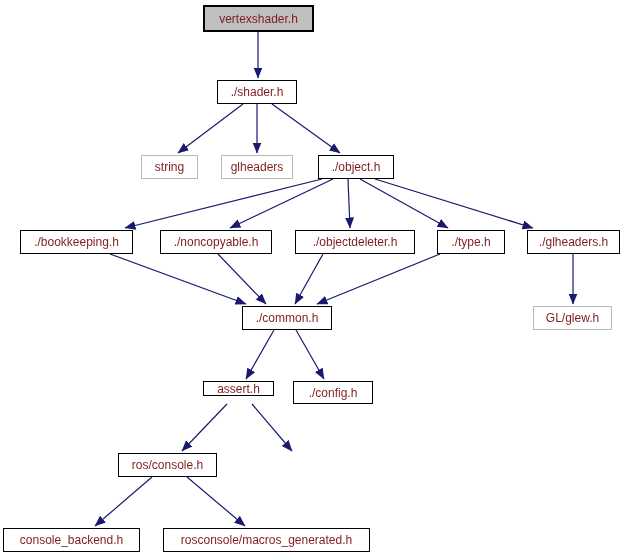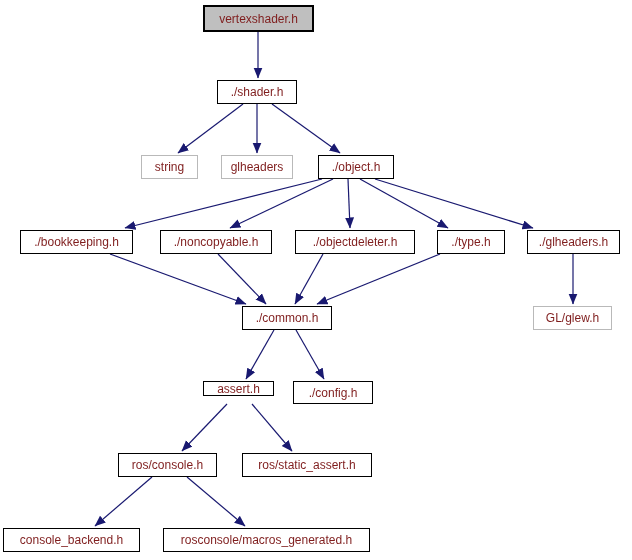--- a/index.html
+++ b/index.html
@@ -91,16 +91,15 @@
     <div class="node linked" style="left: 20px; top: 230px; width: 113px; height: 24px;">./bookkeeping.h</div>
     <div class="node linked" style="left: 160px; top: 230px; width: 112px; height: 24px;">./noncopyable.h</div>
     <div class="node linked" style="left: 295px; top: 230px; width: 120px; height: 24px;">./objectdeleter.h</div>
     <div class="node linked" style="left: 437px; top: 230px; width: 68px; height: 24px;">./type.h</div>
     <div class="node linked" style="left: 527px; top: 230px; width: 93px; height: 24px;">./glheaders.h</div>
     <div class="node linked" style="left: 242px; top: 306px; width: 90px; height: 24px;">./common.h</div>
     <div class="node external" style="left: 533px; top: 306px; width: 79px; height: 24px;">GL/glew.h</div>
     <div class="node linked" style="left: 203px; top: 381px; width: 71px; height: 15px;">assert.h</div>
     <div class="node linked" style="left: 293px; top: 381px; width: 80px; height: 23px;">./config.h</div>
     <div class="node linked" style="left: 118px; top: 453px; width: 99px; height: 24px;">ros/console.h</div>
-    <div class="node linked" style="left: 242px; top: 453px; width: 130px; height: 24px;">ros/static_assert.h</div>
     <div class="node linked" style="left: 3px; top: 528px; width: 137px; height: 24px;">console_backend.h</div>
     <div class="node linked" style="left: 163px; top: 528px; width: 207px; height: 24px;">rosconsole/macros_generated.h</div>
   </div>
 
 </body></html>

